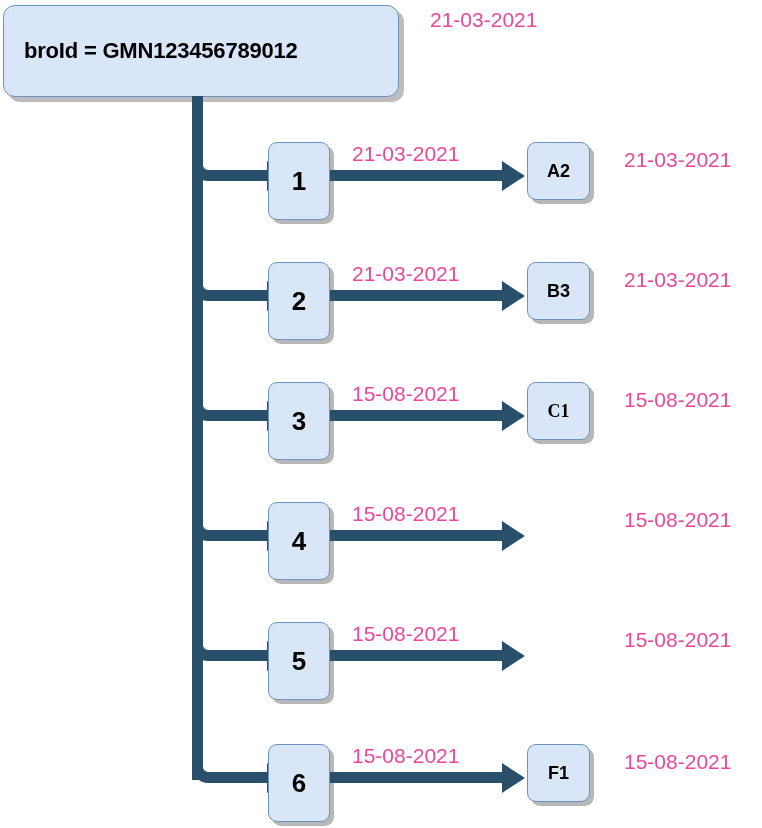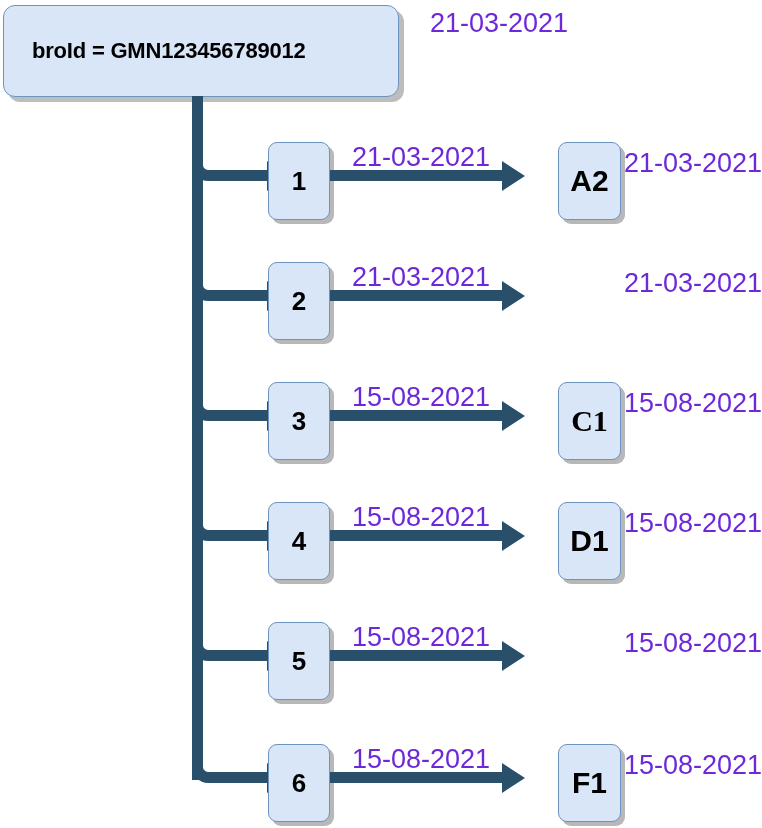--- a/index.html
+++ b/index.html
@@ -33,21 +33,21 @@
     font-weight: bold;
   }
 
   .root-node {
     left: 3px;
     top: 5px;
     width: 396px;
     height: 92px;
     border-radius: 12px;
     justify-content: flex-start;
-    padding-left: 28px;
+    padding-left: 20px;
     box-shadow: 5px 5px 0 0 #bdbdbd;
   }
   .root-lines {
     display: flex;
     flex-direction: column;
     justify-content: center;
     line-height: 1.22;
   }
   .root-line {
     font-size: 22px;
@@ -58,23 +58,23 @@
   }
 
   .stage-node {
     width: 62px;
     height: 78px;
     left: 268px;
     font-size: 26px;
   }
   .leaf-node {
     width: 63px;
-    height: 78px;
-    left: 558px;
-    font-size: 30px;
+    height: 58px;
+    left: 527px;
+    font-size: 18px;
   }
 
   
   .trunk {
     position: absolute;
     left: 192px;
     top: 96px;
     width: 11px;
     background: #2a4f6b;
     border-bottom-left-radius: 0;
@@ -126,22 +126,22 @@
     width: 0;
     height: 0;
     border-top: 15px solid transparent;
     border-bottom: 15px solid transparent;
     border-left: 23px solid #2a4f6b;
   }
 
   
   .label {
     position: absolute;
-    font-size: 27px;
-    color: #6d28d9;
+    font-size: 21px;
+    color: #ec4899;
     white-space: nowrap;
     font-weight: normal;
   }
   .edge-label {
     left: 352px;
   }
   .right-label {
     left: 624px;
   }
   .root-date {
@@ -176,20 +176,23 @@
   </div>
   <div class="label right-label" style="top:148px;">21-03-2021</div>
 
   <div class="branch" style="top:275px;"></div>
   <div class="branch-arrow" style="top:290px;"></div>
   <div class="node stage-node" style="top:262px;">
     <span>2</span>
   </div>
   <div class="link" style="top:290px;"></div>
   <div class="label edge-label" style="top:262px;">21-03-2021</div>
+  <div class="node leaf-node" style="top:262px;">
+    <span>B3</span>
+  </div>
   <div class="label right-label" style="top:268px;">21-03-2021</div>
 
   <div class="branch" style="top:395px;"></div>
   <div class="branch-arrow" style="top:410px;"></div>
   <div class="node stage-node" style="top:382px;">
     <span>3</span>
   </div>
   <div class="link" style="top:410px;"></div>
   <div class="label edge-label" style="top:382px;">15-08-2021</div>
   <div class="node leaf-node" style="top:382px;font-family:Liberation Serif, serif;">
@@ -197,23 +200,20 @@
   </div>
   <div class="label right-label" style="top:388px;">15-08-2021</div>
 
   <div class="branch" style="top:515px;"></div>
   <div class="branch-arrow" style="top:530px;"></div>
   <div class="node stage-node" style="top:502px;">
     <span>4</span>
   </div>
   <div class="link" style="top:530px;"></div>
   <div class="label edge-label" style="top:502px;">15-08-2021</div>
-  <div class="node leaf-node" style="top:502px;">
-    <span>D1</span>
-  </div>
   <div class="label right-label" style="top:508px;">15-08-2021</div>
 
   <div class="branch" style="top:635px;"></div>
   <div class="branch-arrow" style="top:650px;"></div>
   <div class="node stage-node" style="top:622px;">
     <span>5</span>
   </div>
   <div class="link" style="top:650px;"></div>
   <div class="label edge-label" style="top:622px;">15-08-2021</div>
   <div class="label right-label" style="top:628px;">15-08-2021</div>

